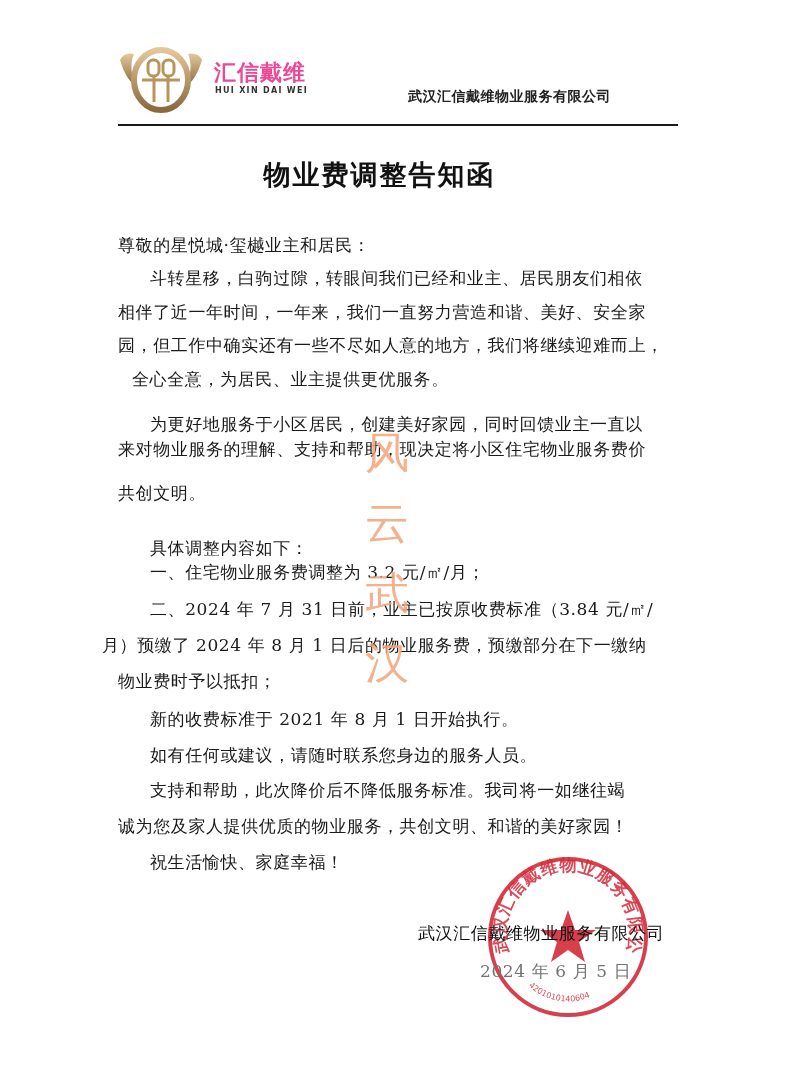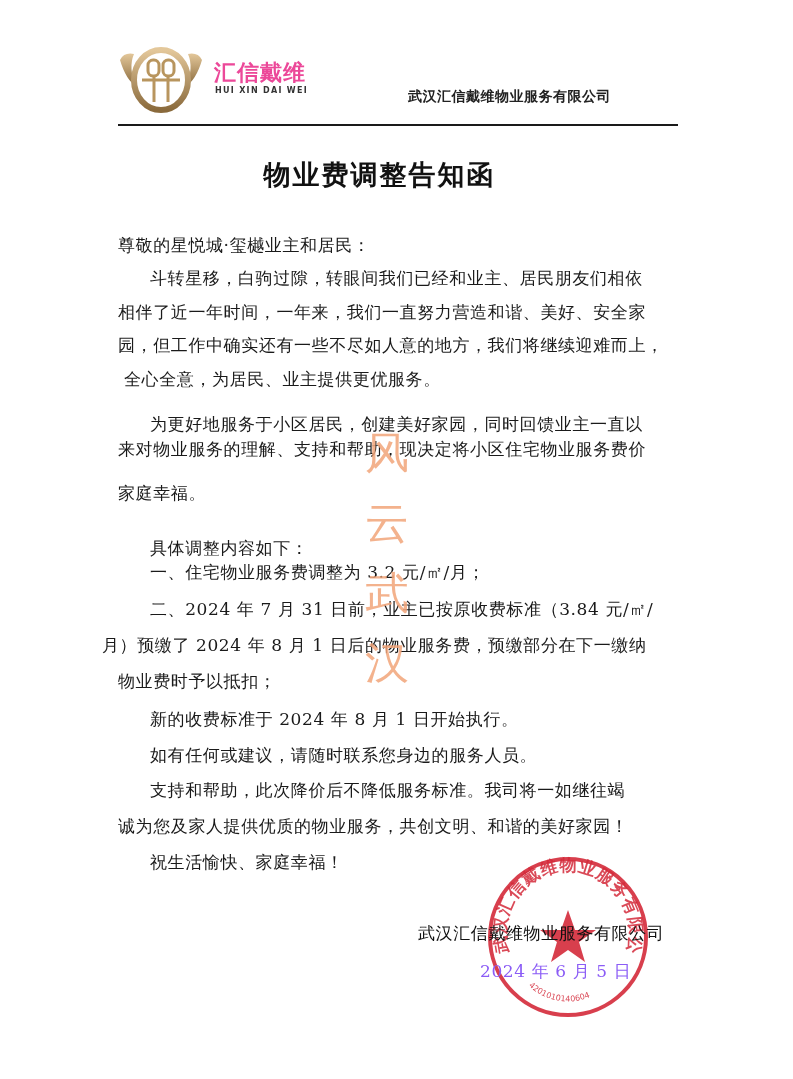--- a/index.html
+++ b/index.html
@@ -10,21 +10,21 @@
   .logo { position: absolute; left: 118px; top: 42px; width: 86px; height: 72px; }
   .brand-cn { position: absolute; left: 214px; top: 58px; font-family: "DejaVu Sans", sans-serif; font-size: 22px; font-weight: bold; color: #ec4899; letter-spacing: 1px; }
   .brand-en { position: absolute; left: 215px; top: 86px; font-family: "DejaVu Sans", sans-serif; font-size: 8px; font-weight: bold; color: #333; letter-spacing: 1.3px; }
   .company-header { position: absolute; left: 408px; top: 88px; font-family: "DejaVu Sans", sans-serif; font-size: 14px; font-weight: bold; color: #222; letter-spacing: 0.5px; }
   .rule { position: absolute; left: 118px; top: 124px; width: 560px; height: 2px; background: #1a1a1a; }
   .title { position: absolute; left: 0; width: 759px; top: 157px; text-align: center; font-family: "DejaVu Sans", sans-serif; font-weight: bold; font-size: 27px; letter-spacing: 2px; color: #111; }
   .line { position: absolute; font-size: 17px; white-space: nowrap; color: #1a1a1a; letter-spacing: 0.6px; }
   .watermark { position: absolute; left: 364px; top: 418px; width: 46px; font-family: "DejaVu Sans", sans-serif; font-size: 44px; line-height: 70px; color: #f2a57a; opacity: 0.85; text-align: center; }
   .watermark span { display: block; }
   .signature { position: absolute; left: 418px; top: 922px; font-size: 17px; letter-spacing: 0.6px; color: #111; z-index: 2; }
-  .sign-date { position: absolute; left: 480px; top: 960px; font-size: 17px; letter-spacing: 0.6px; color: #8b5cf6; z-index: 2; }
+  .sign-date { position: absolute; left: 480px; top: 960px; font-size: 17px; letter-spacing: 0.6px; color: #737373; z-index: 2; }
   .stamp { position: absolute; left: 483px; top: 852px; width: 170px; height: 170px; z-index: 1; }
 </style>
 </head>
 <body>
 
 <svg class="logo" viewBox="0 0 86 72">
   <defs>
     <linearGradient id="gold" x1="0" y1="0" x2="0" y2="1">
       <stop offset="0" stop-color="#e3c79a"></stop>
       <stop offset="1" stop-color="#8a6a3c"></stop>
@@ -43,30 +43,30 @@
 <div class="brand-en">HUI XIN DAI WEI</div>
 <div class="company-header">武汉汇信戴维物业服务有限公司</div>
 <div class="rule"></div>
 
 <div class="title">物业费调整告知函</div>
 
 <div class="line" style="left:118px; top:234px;">尊敬的星悦城·玺樾业主和居民：</div>
 <div class="line" style="left:150px; top:267px;">斗转星移，白驹过隙，转眼间我们已经和业主、居民朋友们相依</div>
 <div class="line" style="left:118px; top:301px;">相伴了近一年时间，一年来，我们一直努力营造和谐、美好、安全家</div>
 <div class="line" style="left:118px; top:334px;">园，但工作中确实还有一些不尽如人意的地方，我们将继续迎难而上，</div>
-<div class="line" style="left:124px; top:368px;">全心全意，为居民、业主提供更优服务。</div>
+<div class="line" style="left:132px; top:368px;">全心全意，为居民、业主提供更优服务。</div>
 <div class="line" style="left:150px; top:413px;">为更好地服务于小区居民，创建美好家园，同时回馈业主一直以</div>
 <div class="line" style="left:118px; top:438px;">来对物业服务的理解、支持和帮助，现决定将小区住宅物业服务费价</div>
-<div class="line" style="left:118px; top:482px;">家庭幸福。</div>
+<div class="line" style="left:118px; top:482px;">共创文明。</div>
 <div class="line" style="left:150px; top:537px;">具体调整内容如下：</div>
 <div class="line" style="left:150px; top:561px;">一、住宅物业服务费调整为 3.2 元/㎡/月；</div>
 <div class="line" style="left:150px; top:598px;">二、2024 年 7 月 31 日前，业主已按原收费标准（3.84 元/㎡/</div>
 <div class="line" style="left:102px; top:634px;">月）预缴了 2024 年 8 月 1 日后的物业服务费，预缴部分在下一缴纳</div>
 <div class="line" style="left:118px; top:670px;">物业费时予以抵扣；</div>
-<div class="line" style="left:150px; top:708px;">新的收费标准于 2024 年 8 月 1 日开始执行。</div>
+<div class="line" style="left:150px; top:708px;">新的收费标准于 2021 年 8 月 1 日开始执行。</div>
 <div class="line" style="left:150px; top:744px;">如有任何或建议，请随时联系您身边的服务人员。</div>
 <div class="line" style="left:150px; top:779px;">支持和帮助，此次降价后不降低服务标准。我司将一如继往竭</div>
 <div class="line" style="left:118px; top:815px;">诚为您及家人提供优质的物业服务，共创文明、和谐的美好家园！</div>
 <div class="line" style="left:150px; top:851px;">祝生活愉快、家庭幸福！</div>
 
 <div class="watermark">
   <span>风</span>
   <span>云</span>
   <span>武</span>
   <span>汉</span>

